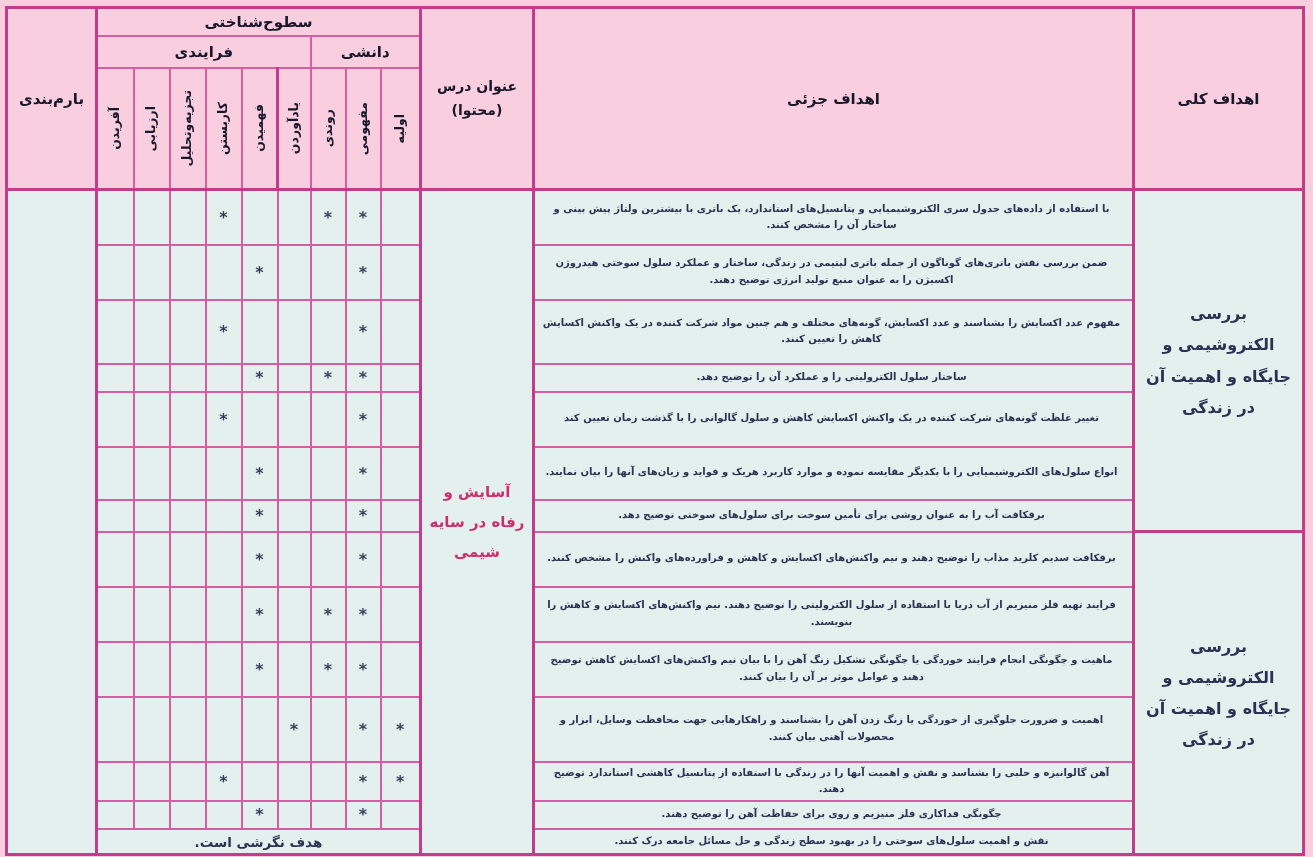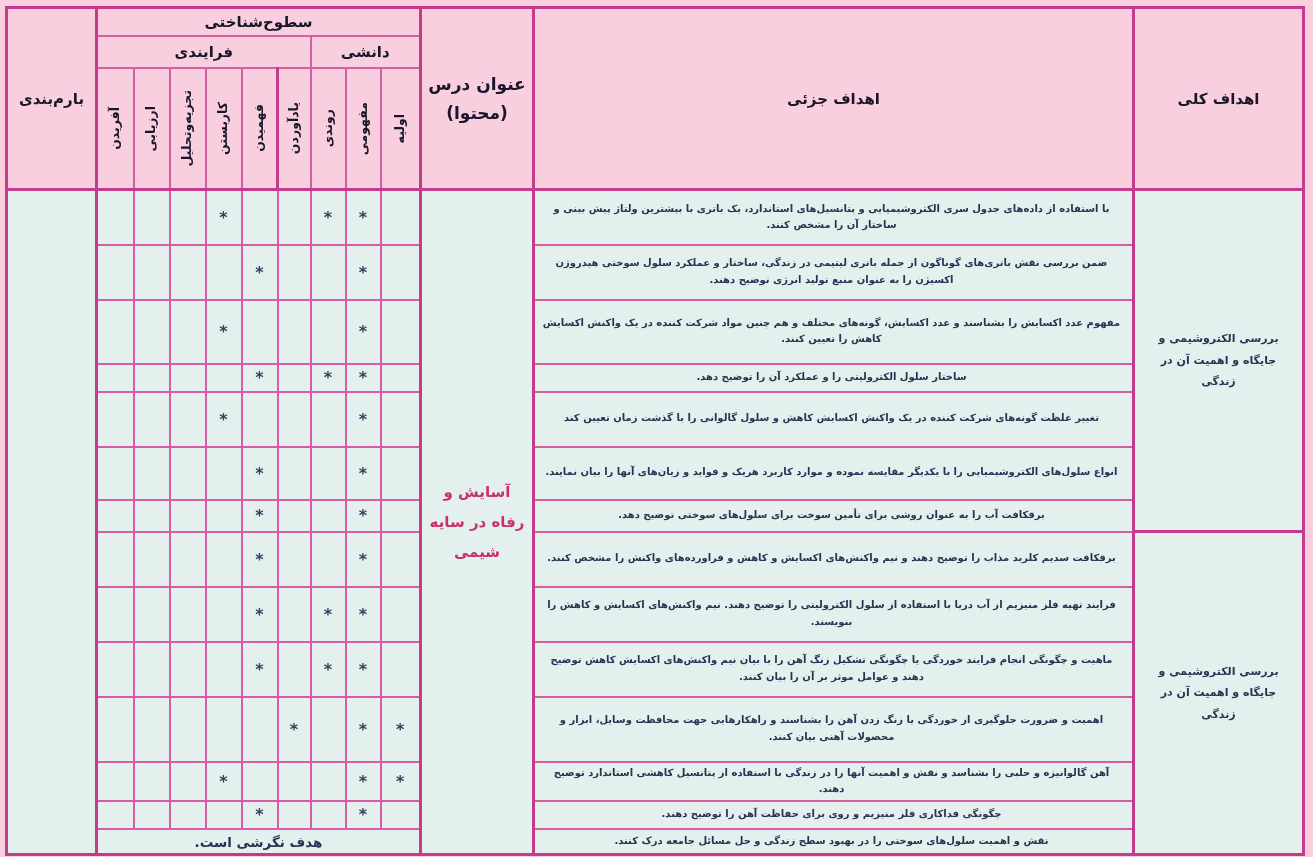--- a/index.html
+++ b/index.html
@@ -49,21 +49,21 @@
   }
   td.obj-cell{
     text-align:center;
     font-size:10px;
     line-height:1.62;
     padding:2px 10px 3px 6px;
     border-left:3px solid var(--border-thick);
   }
   td.general-cell{
     text-align:center;
-    font-size:11px;
+    font-size:16px;
     line-height:1.95;
     border-left:3px solid var(--border-thick);
     padding:4px 10px;
   }
   td.general-cell.g2{border-top:3px solid var(--border-thick);}
   td.title-cell{
     text-align:center;
     color:var(--accent);
     font-size:15px;
     line-height:2.0;
@@ -79,21 +79,21 @@
   td.star-cell.lvl8{border-left:3px solid var(--border-thick);}
   td.note-cell{
     text-align:center;
     font-size:13.5px;
     border-left:3px solid var(--border-thick);
   }
   td.scoring-cell{background:var(--body-bg);}
   th.barm{border-right:3px solid var(--border-thick);}
   th.goal-col{border-left:3px solid var(--border-thick);}
   th.obj-col{border-left:3px solid var(--border-thick);}
-  th.title-col{border-left:3px solid var(--border-thick);font-size:17px;line-height:1.7;}
+  th.title-col{border-left:3px solid var(--border-thick);font-size:14px;line-height:1.7;}
   th.lvlblock{border-left:3px solid var(--border-thick);}
   th.lvl{padding:0;}
   th.lvl.lvl8{border-left:3px solid var(--border-thick);}
   .vert{
     writing-mode:vertical-rl;
     transform:rotate(180deg);
     white-space:nowrap;
     margin:0 auto;
     font-size:12.5px;
     max-height:118px;

